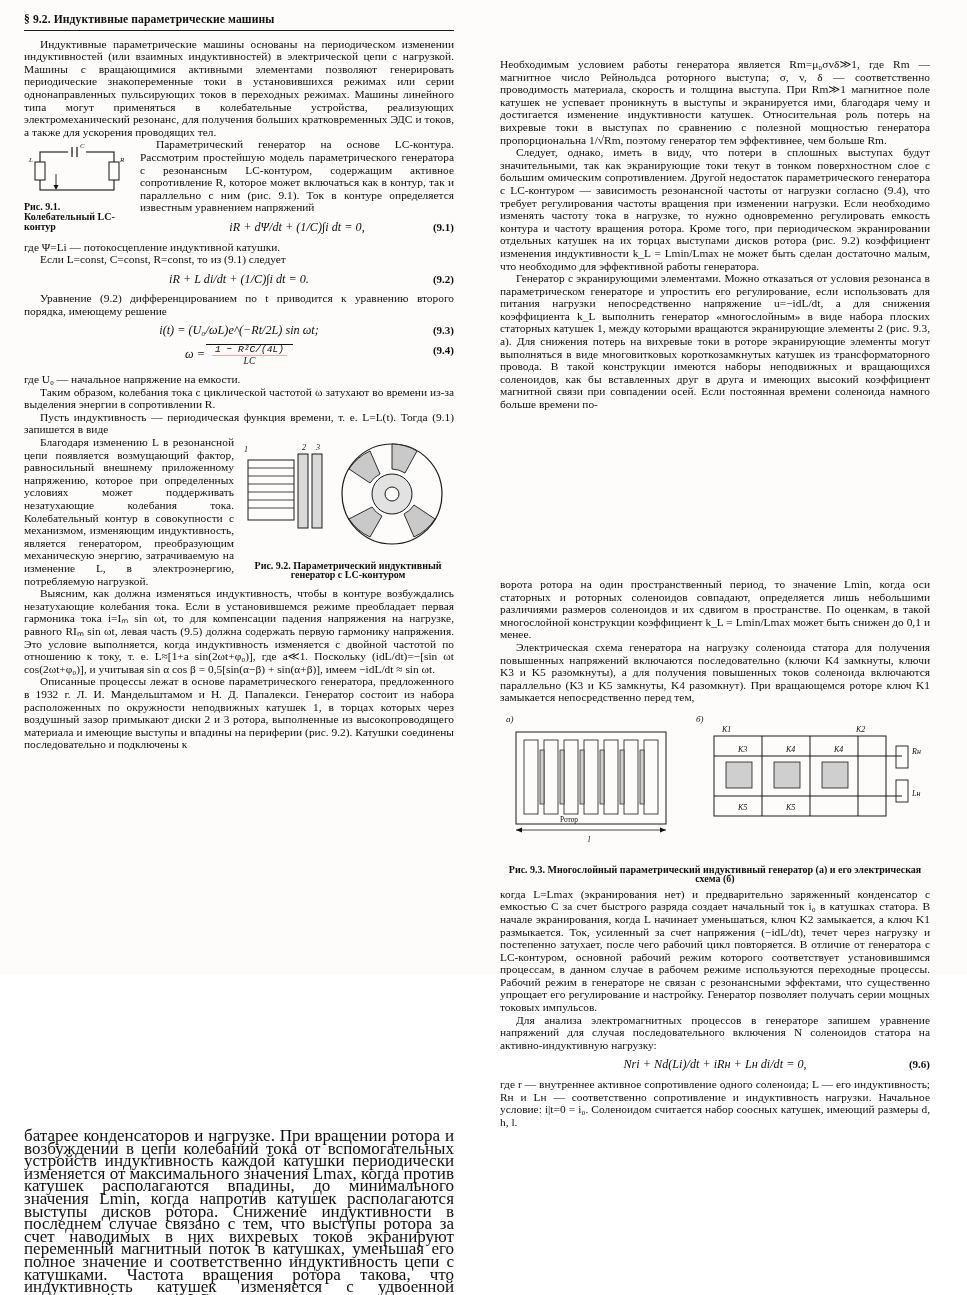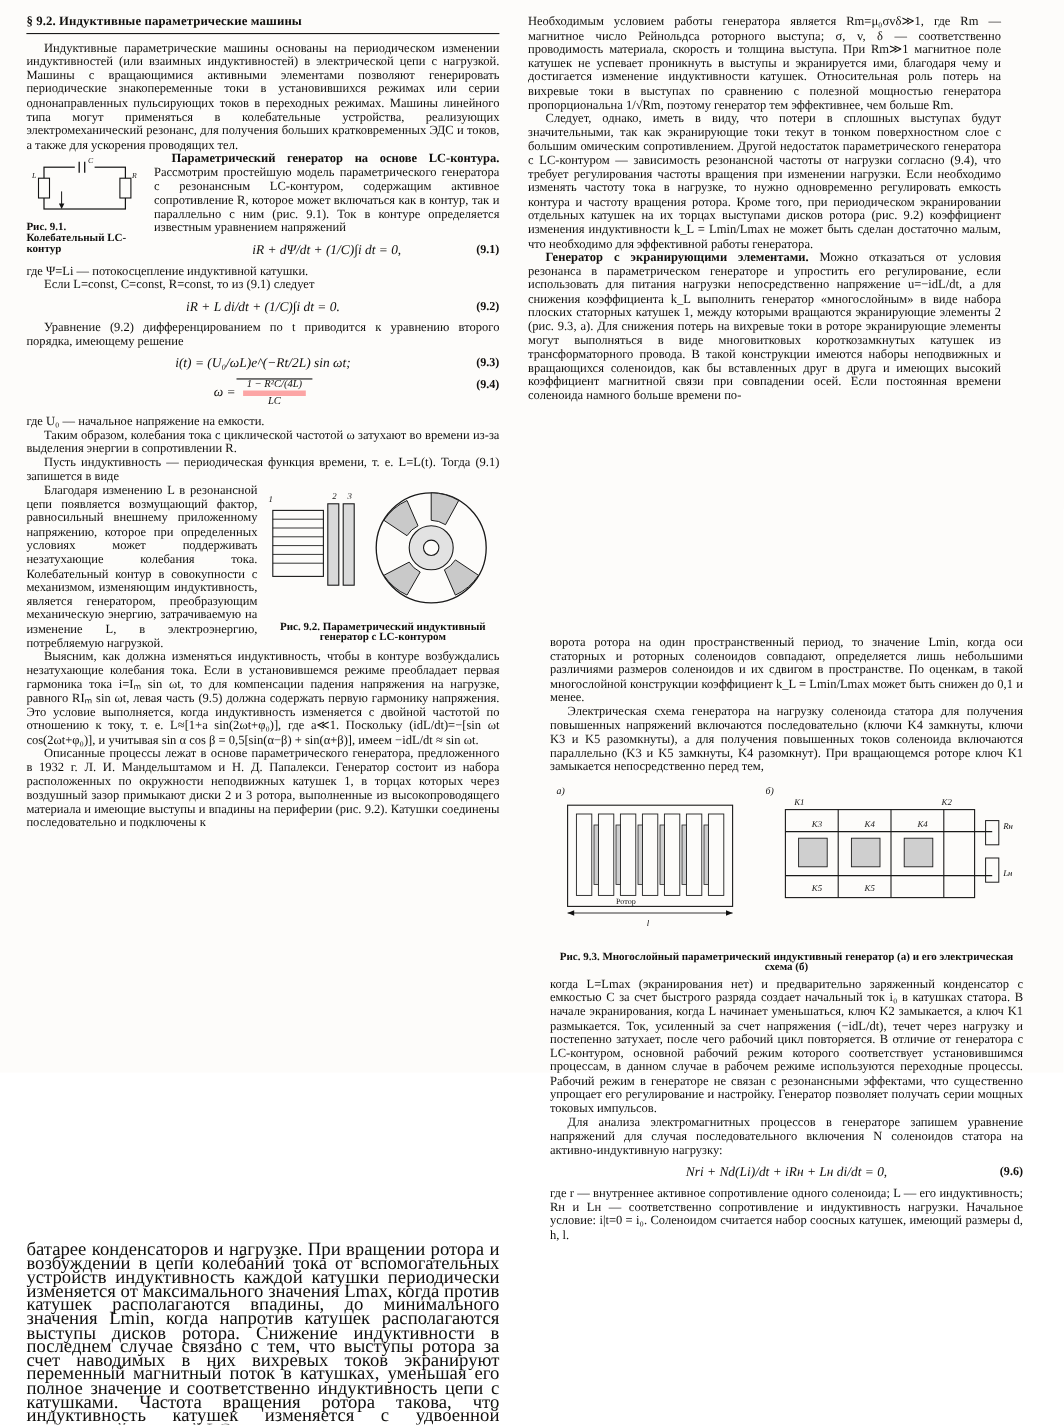--- a/index.html
+++ b/index.html
@@ -20,33 +20,33 @@
   .col{
     position:absolute;
     top:14px;
     width:430px;
     font-size:11.4px;
     line-height:12.6px;
     text-align:justify;
     hyphens:auto;
   }
   .col.left{left:24px;}
-  .col.right{left:480px;}
+  .col.right{left:500px;margin-top:44px;}
   p{margin:0 0 0 0; text-indent:16px;}
   p.noind{text-indent:0;}
   .sec-title{
     font-weight:bold;
     font-size:11.6px;
     border-bottom:1.6px solid #1a1a1a;
     padding-bottom:3px;
     margin-bottom:7px;
     letter-spacing:0.1px;
   }
   .runhead{
-    font-weight:bold;
+    font-weight:normal;
   }
   .formula{
     text-align:center;
     font-family:"Liberation Serif", serif;
     font-style:italic;
     margin:7px 0 7px 0;
     position:relative;
     font-size:12.2px;
   }
   .formula .eqno{
@@ -58,21 +58,21 @@
     margin-left:40px;
   }
   .frac{
     display:inline-block;
     vertical-align:middle;
     text-align:center;
     font-size:9.6px;
     line-height:10px;
     margin:0 2px;
   }
-  .frac .num{display:block;padding:0 3px;border-bottom:5px solid #fca5a5;}
+  .frac .num{display:block;padding:0 3px;border-bottom:1px solid #fca5a5;font-family:Liberation Mono, monospace;}
   .frac .den{display:block;padding:0 3px;}
   .sqrt{
     display:inline-block;
     border-top:1px solid #111;
     padding:0 4px;
     margin-left:-2px;
   }
   .fig-cap{
     font-size:10px;
     line-height:9.6px;

